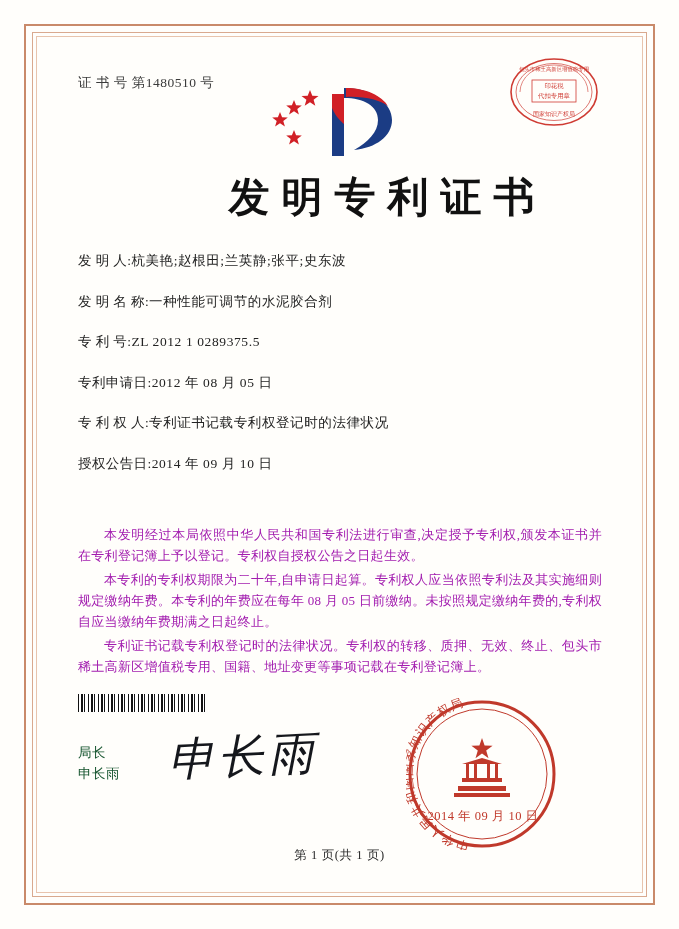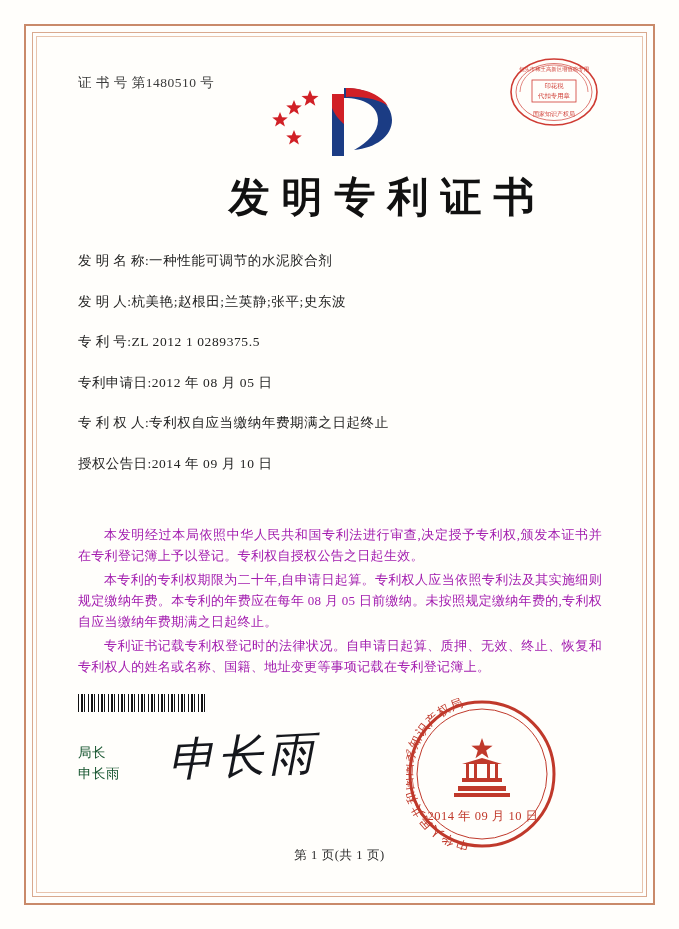--- a/index.html
+++ b/index.html
@@ -241,49 +241,49 @@
       <path d="M62 16 L74 16 L74 46 C74 46 66 40 62 30 Z" fill="#d12026"></path>
       <path d="M74 10 C104 10 122 26 122 42 C122 58 106 70 84 72 C98 64 108 54 108 42 C108 28 94 20 74 20 Z" fill="#1b3c84"></path>
       <path d="M76 10 C96 10 112 18 118 28 C110 22 94 18 76 19 Z" fill="#d12026"></path>
     </svg>
   </div>
 
   <div class="main-title">发明专利证书</div>
 
   <div class="fields">
     <div class="field-row">
+      <span class="field-label">发 明 人:</span>
+      <span class="field-value">杭美艳;赵根田;兰英静;张平;史东波</span>
+    </div>
+    <div class="field-row">
       <span class="field-label">发 明 名 称:</span>
       <span class="field-value">一种性能可调节的水泥胶合剂</span>
     </div>
     <div class="field-row">
-      <span class="field-label">发 明 人:</span>
-      <span class="field-value">杭美艳;赵根田;兰英静;张平;史东波</span>
-    </div>
-    <div class="field-row">
       <span class="field-label">专 利 号:</span>
       <span class="field-value">ZL 2012 1 0289375.5</span>
     </div>
     <div class="field-row">
       <span class="field-label">专利申请日:</span>
       <span class="field-value">2012 年 08 月 05 日</span>
     </div>
     <div class="field-row">
       <span class="field-label">专 利 权 人:</span>
-      <span class="field-value">专利权自应当缴纳年费期满之日起终止</span>
+      <span class="field-value">专利证书记载专利权登记时的法律状况</span>
     </div>
     <div class="field-row">
       <span class="field-label">授权公告日:</span>
       <span class="field-value">2014 年 09 月 10 日</span>
     </div>
   </div>
 
   <div class="body-text">
     <p>本发明经过本局依照中华人民共和国专利法进行审查,决定授予专利权,颁发本证书并在专利登记簿上予以登记。专利权自授权公告之日起生效。</p>
     <p>本专利的专利权期限为二十年,自申请日起算。专利权人应当依照专利法及其实施细则规定缴纳年费。本专利的年费应在每年 08 月 05 日前缴纳。未按照规定缴纳年费的,专利权自应当缴纳年费期满之日起终止。</p>
-    <p>专利证书记载专利权登记时的法律状况。自申请日起算、质押、无效、终止、恢复和专利权人的姓名或名称、国籍、地址变更等事项记载在专利登记簿上。</p>
+    <p>专利证书记载专利权登记时的法律状况。专利权的转移、质押、无效、终止、包头市稀土高新区增值税专用、国籍、地址变更等事项记载在专利登记簿上。</p>
   </div>
 
   <div class="barcode"></div>
 
   <div class="sig-block">
     <div>局长</div>
     <div>申长雨</div>
   </div>
 
   <div class="signature">申长雨</div>

